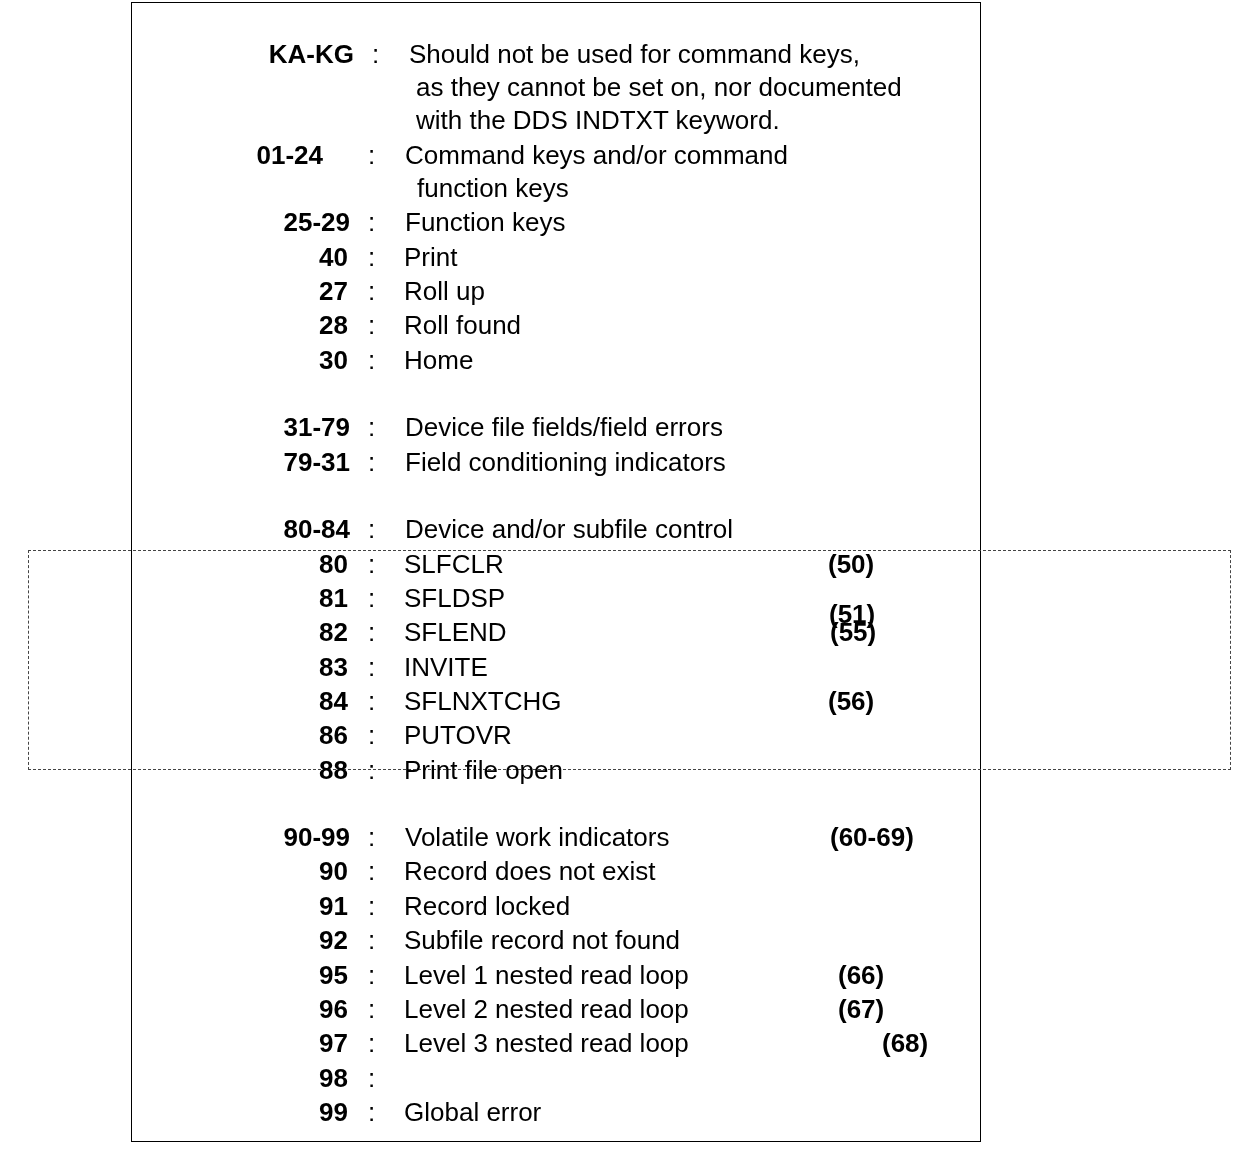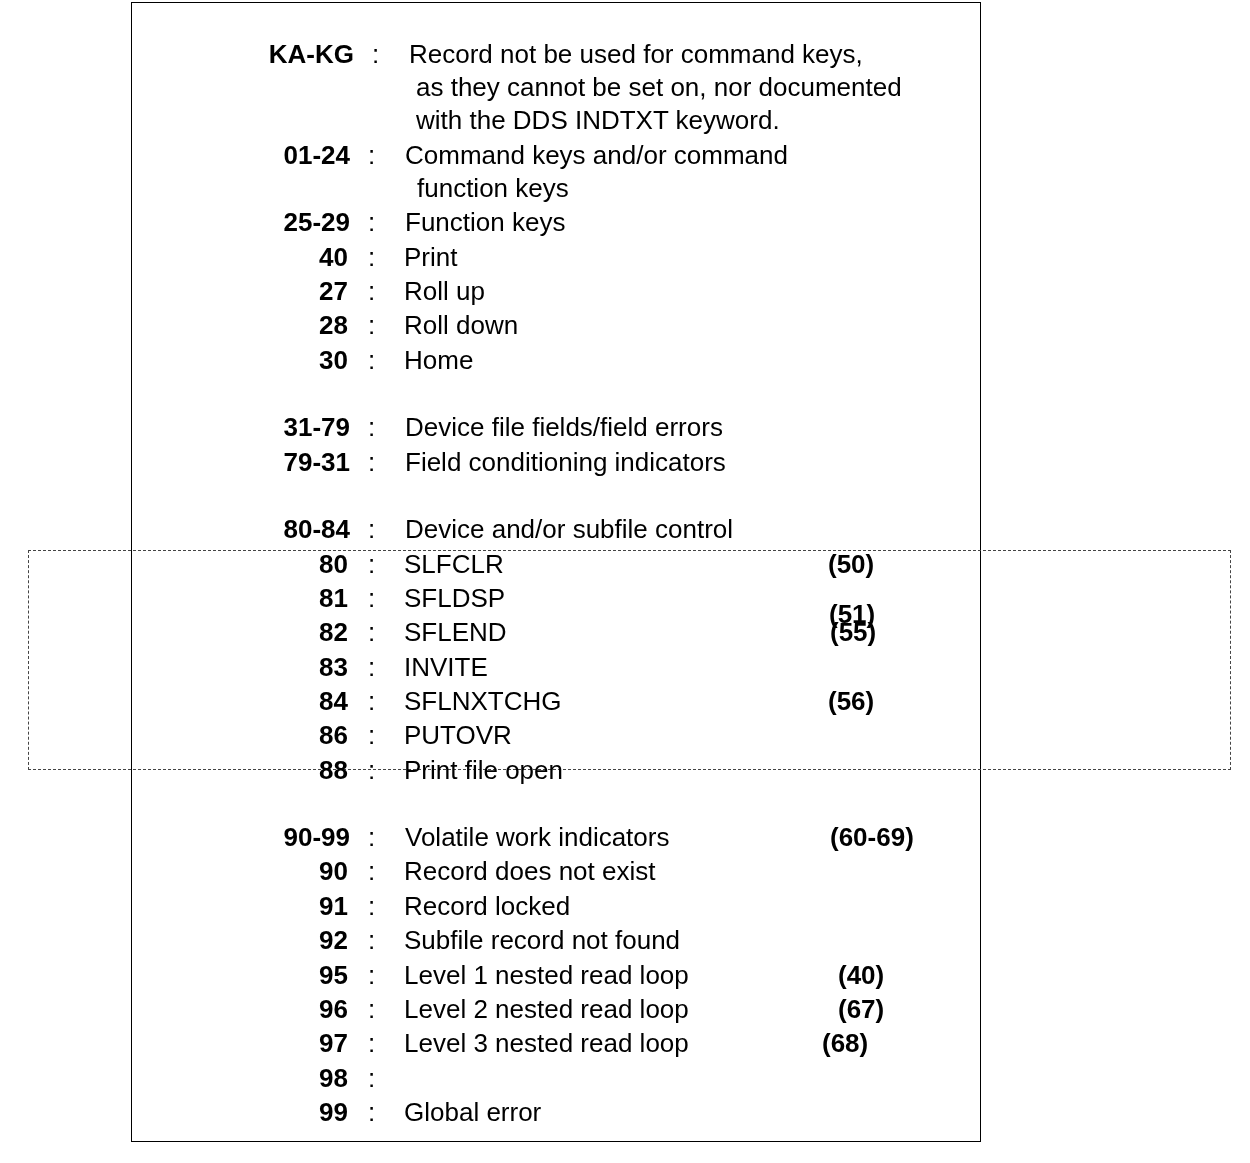--- a/index.html
+++ b/index.html
@@ -14,30 +14,30 @@
 </style>
 </head>
 <body>
 
 <div class="frame"></div>
 <div class="dash"></div>
 <div id="rows">
     <div class="row" style="top: 37px;">
       <span class="code" style="right: 896px;">KA-KG</span>
       <span class="colon" style="left: 372px;">:</span>
-      <span class="desc" style="left: 409px;">Record not be used for command keys,</span>
+      <span class="desc" style="left: 409px;">Should not be used for command keys,</span>
     </div>
     <div class="row" style="top: 70px;">
       <span class="desc" style="left: 416px;">as they cannot be set on, nor documented</span>
     </div>
     <div class="row" style="top: 103px;">
       <span class="desc" style="left: 416px;">with the DDS INDTXT keyword.</span>
     </div>
     <div class="row" style="top: 138px;">
-      <span class="code" style="right: 900px;">01-24</span>
+      <span class="code" style="right: 927px;">01-24</span>
       <span class="colon" style="left: 368px;">:</span>
       <span class="desc" style="left: 405px;">Command keys and/or command</span>
     </div>
     <div class="row" style="top: 171px;">
       <span class="desc" style="left: 417px;">function keys</span>
     </div>
     <div class="row" style="top: 205px;">
       <span class="code" style="right: 900px; text-align: right;">25-29</span>
       <span class="colon" style="left: 368px;">:</span>
       <span class="desc" style="left: 405px;">Function keys</span>
@@ -48,21 +48,21 @@
       <span class="desc" style="left: 404px;">Print</span>
     </div>
     <div class="row" style="top: 274px;">
       <span class="code" style="right: 902px;">27</span>
       <span class="colon" style="left: 368px;">:</span>
       <span class="desc" style="left: 404px;">Roll up</span>
     </div>
     <div class="row" style="top: 308px;">
       <span class="code" style="right: 902px;">28</span>
       <span class="colon" style="left: 368px;">:</span>
-      <span class="desc" style="left: 404px;">Roll down</span>
+      <span class="desc" style="left: 404px;">Roll found</span>
     </div>
     <div class="row" style="top: 343px;">
       <span class="code" style="right: 902px;">30</span>
       <span class="colon" style="left: 368px;">:</span>
       <span class="desc" style="left: 404px;">Home</span>
     </div>
     <div class="row" style="top: 410px;">
       <span class="code" style="right: 900px;">31-79</span>
       <span class="colon" style="left: 368px;">:</span>
       <span class="desc" style="left: 405px;">Device file fields/field errors</span>
@@ -134,33 +134,33 @@
     </div>
     <div class="row" style="top: 923px;">
       <span class="code" style="right: 902px;">92</span>
       <span class="colon" style="left: 368px;">:</span>
       <span class="desc" style="left: 404px;">Subfile record not found</span>
     </div>
     <div class="row" style="top: 958px;">
       <span class="code" style="right: 902px;">95</span>
       <span class="colon" style="left: 368px;">:</span>
       <span class="desc" style="left: 404px;">Level 1 nested read loop</span>
-      <span class="ref" style="left: 838px;">(40)</span>
+      <span class="ref" style="left: 838px;">(66)</span>
     </div>
     <div class="row" style="top: 992px;">
       <span class="code" style="right: 902px;">96</span>
       <span class="colon" style="left: 368px;">:</span>
       <span class="desc" style="left: 404px;">Level 2 nested read loop</span>
       <span class="ref" style="left: 838px;">(67)</span>
     </div>
     <div class="row" style="top: 1026px;">
       <span class="code" style="right: 902px;">97</span>
       <span class="colon" style="left: 368px;">:</span>
       <span class="desc" style="left: 404px;">Level 3 nested read loop</span>
-      <span class="ref" style="left: 822px; text-align: right;">(68)</span>
+      <span class="ref" style="left: 882px; text-align: right;">(68)</span>
     </div>
     <div class="row" style="top: 1061px;">
       <span class="code" style="right: 902px;">98</span>
       <span class="colon" style="left: 368px;">:</span>
     </div>
     <div class="row" style="top: 1095px;">
       <span class="code" style="right: 902px;">99</span>
       <span class="colon" style="left: 368px;">:</span>
       <span class="desc" style="left: 404px;">Global error</span>
     </div>

